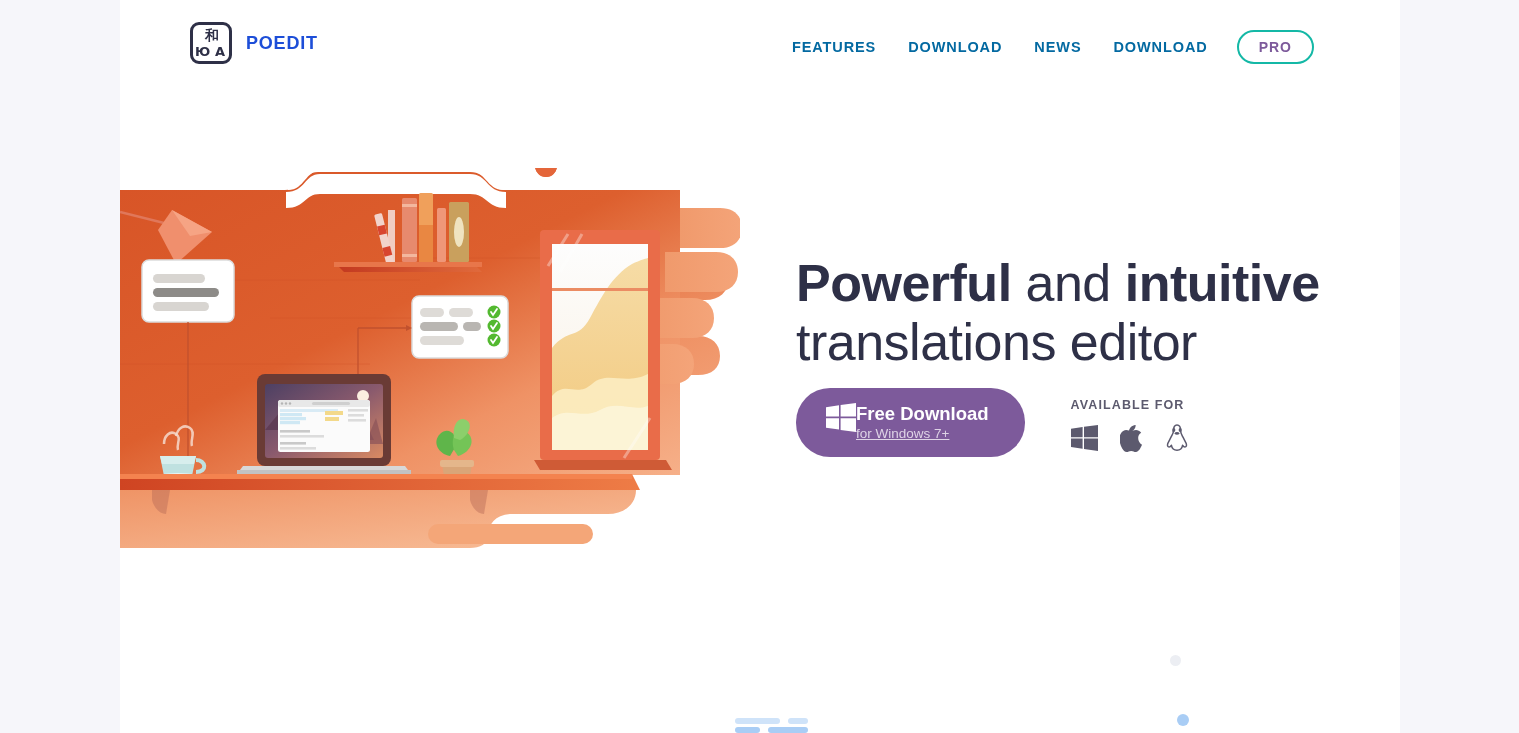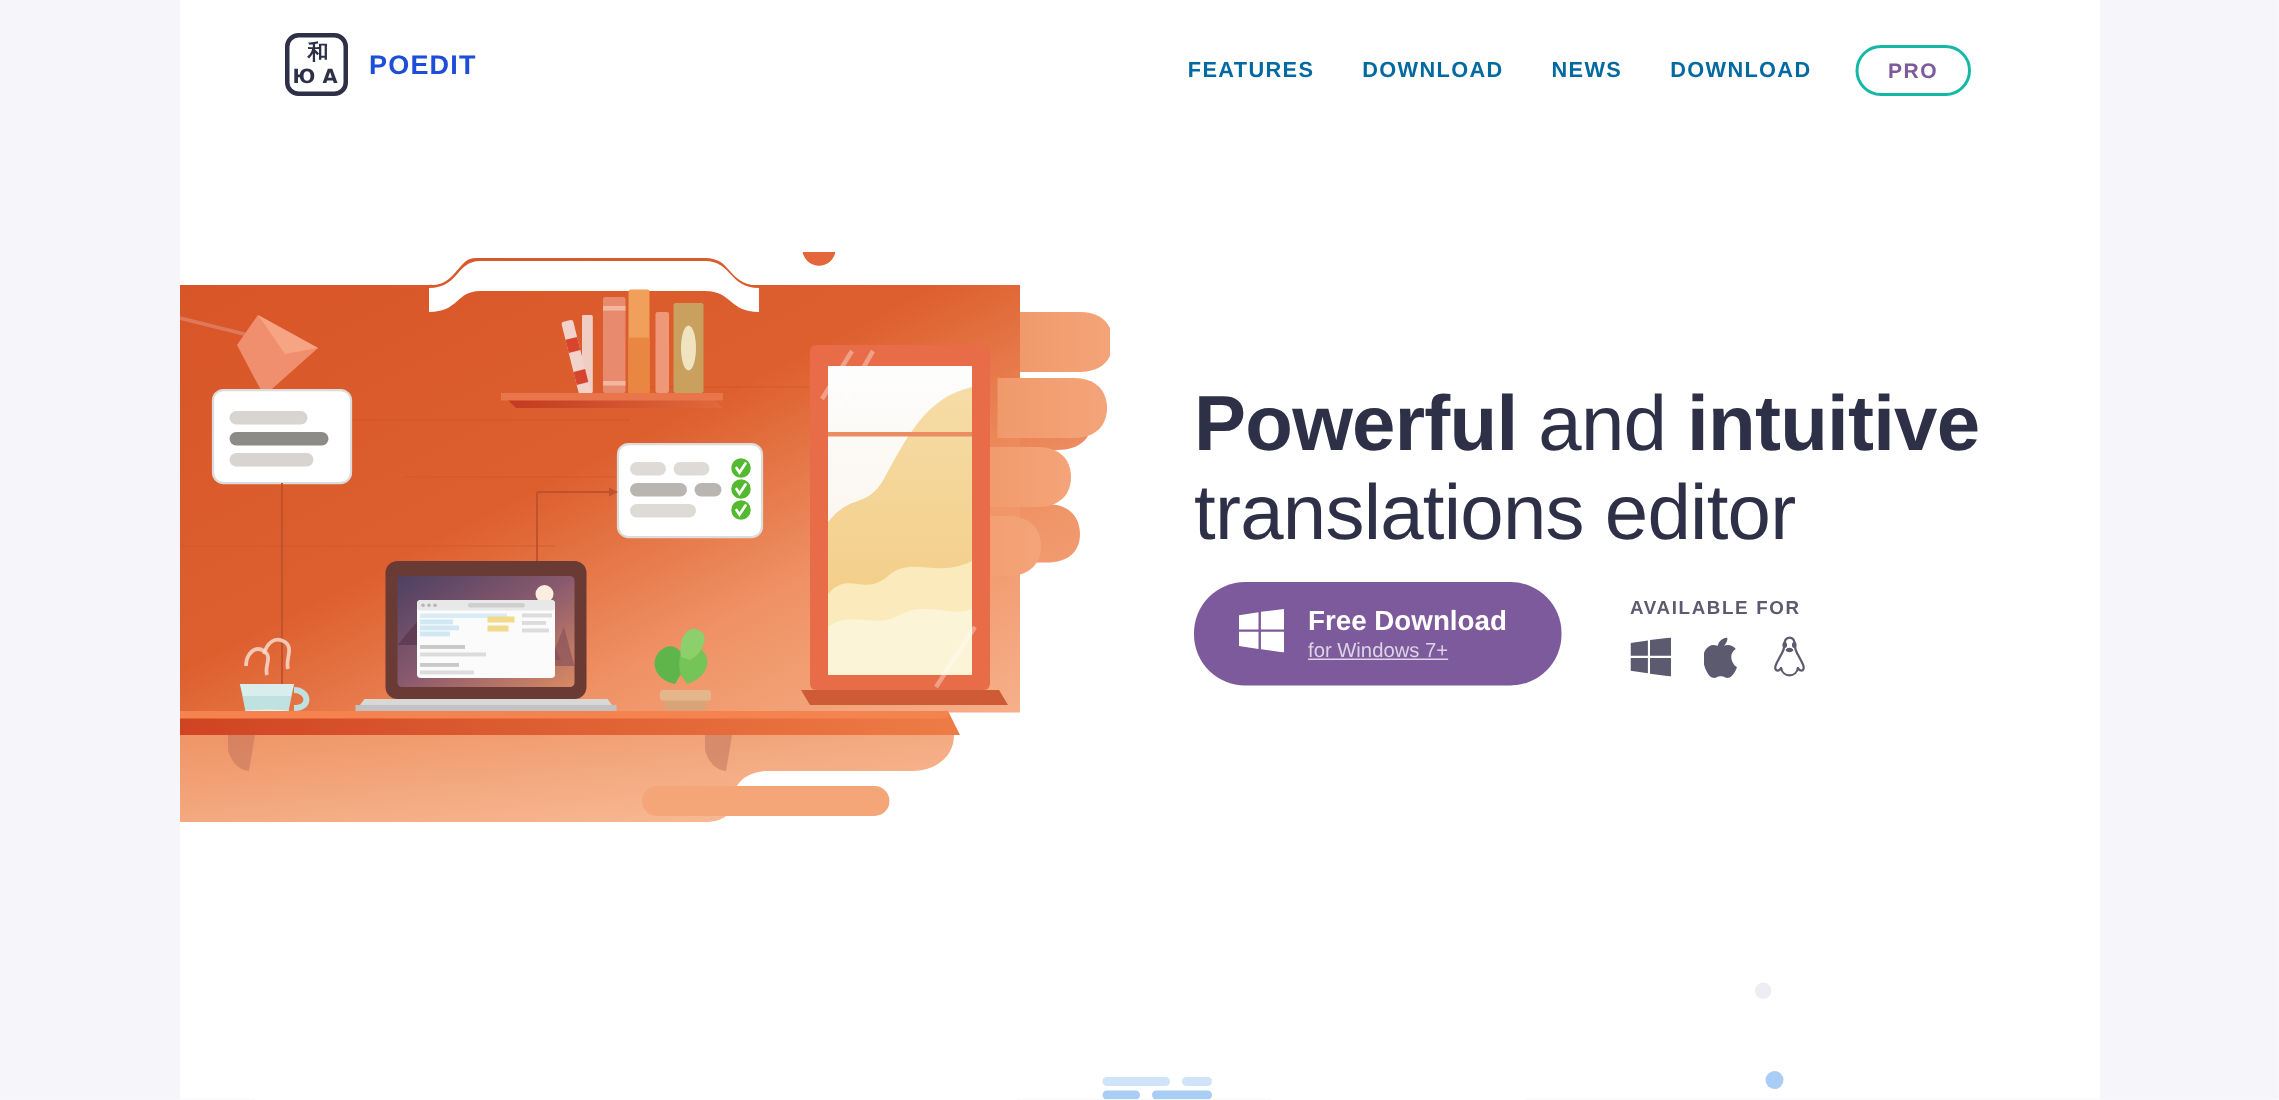--- a/index.html
+++ b/index.html
@@ -131,22 +131,22 @@
 
   #hero-actions {
     position: absolute;
     left: 676px;
     top: 388px;
     display: flex;
     align-items: flex-start;
   }
   #download-button {
     display: flex;
-    align-items: center;
-    gap: 16px;
+    align-items: flex-start;
+    gap: 0;
     background: #7d5a9b;
     border: none;
     border-radius: 34px;
     padding: 15px 36px 15px 30px;
     text-decoration: none;
     cursor: pointer;
   }
   #download-button .dl-text { display: flex; flex-direction: column; }
   #download-title {
     color: #ffffff;

